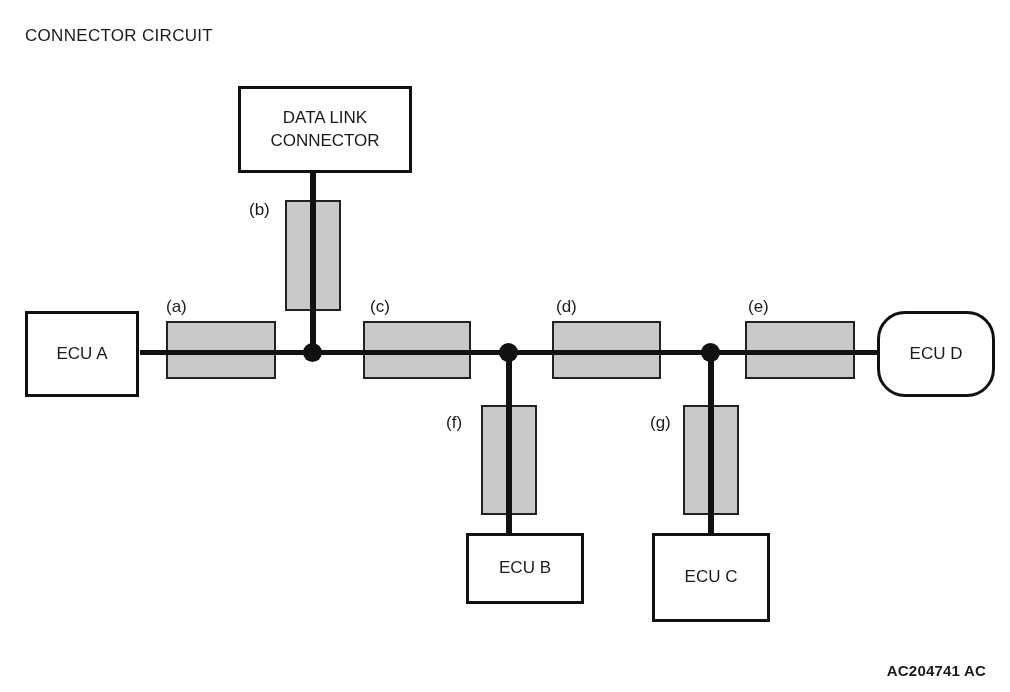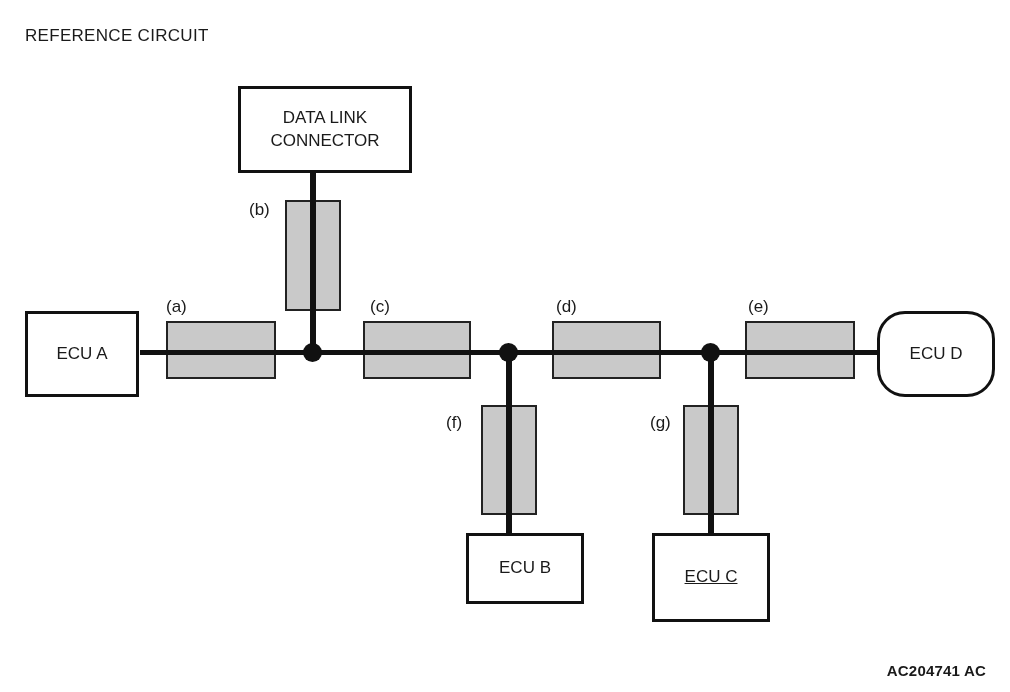--- a/index.html
+++ b/index.html
@@ -87,21 +87,21 @@
   .callout {
     position: absolute;
     font-size: 17px;
     z-index: 6;
     white-space: nowrap;
   }
 </style>
 </head>
 <body>
 
-<div id="diagram-title">REFERENCE CIRCUIT</div>
+<div id="diagram-title">CONNECTOR CIRCUIT</div>
 
 <div class="wire-h" style="left:140px; top:350px; width:740px;"></div>
 
 <div class="wire-v" style="left:310px; top:172px; width:6px; height:182px;"></div>
 
 <div class="wire-v" style="left:506px; top:350px; width:6px; height:185px;"></div>
 
 <div class="wire-v" style="left:708px; top:350px; width:6px; height:185px;"></div>
 
 <div class="gray-block" style="left:166px; top:321px; width:110px; height:58px;"></div>
@@ -128,21 +128,21 @@
 </div>
 
 <div class="unit-box" style="left:25px; top:311px; width:114px; height:86px;">
   <span>ECU A</span>
 </div>
 
 <div class="unit-box" style="left:466px; top:533px; width:118px; height:71px;">
   <span>ECU B</span>
 </div>
 
-<div class="unit-box" style="left:652px; top:533px; width:118px; height:89px;text-decoration:underline;">
+<div class="unit-box" style="left:652px; top:533px; width:118px; height:89px;">
   <span>ECU C</span>
 </div>
 
 <div class="unit-box" style="left:877px; top:311px; width:118px; height:86px;border-radius:28px;">
   <span>ECU D</span>
 </div>
 
 <div class="callout" style="left:166px; top:297px;">(a)</div>
 <div class="callout" style="left:249px; top:200px;">(b)</div>
 <div class="callout" style="left:370px; top:297px;">(c)</div>

